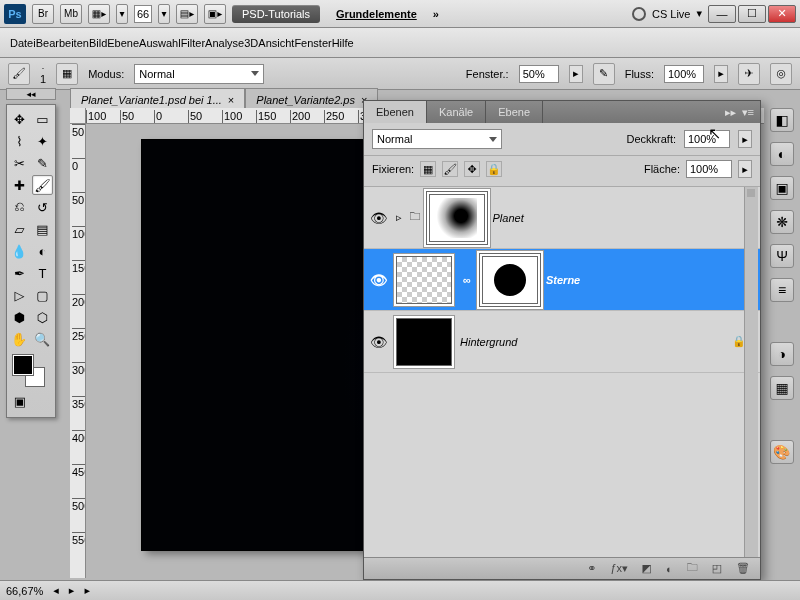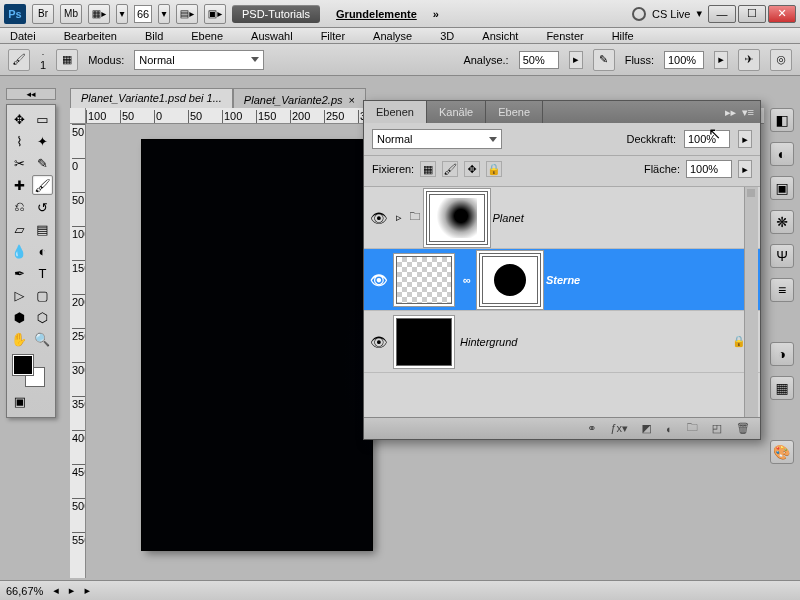--- a/index.html
+++ b/index.html
@@ -11,21 +11,21 @@
 .sq-btn { width: 22px; height: 20px; background: linear-gradient(#f0f0f0,#d8d8d8); border: 1px solid #888; border-radius: 2px; display: flex; align-items: center; justify-content: center; font-size: 10px; }
 .zoom-field { width: 18px; height: 18px; border: 1px solid #888; background: #fff; padding: 0 2px; }
 .workspace-btn { background: linear-gradient(#6a6a6a,#4a4a4a); color: #fff; padding: 3px 10px; border-radius: 3px; box-shadow: inset 0 1px 0 rgba(255,255,255,.2); }
 .doc-btn { padding: 3px 10px; font-weight: bold; text-decoration: underline; }
 .cs-circle { width: 14px; height: 14px; border: 2px solid #555; border-radius: 50%; }
 .win-ctrls { margin-left: auto; display: flex; gap: 2px; }
 .win-btn { width: 28px; height: 18px; border: 1px solid #666; background: linear-gradient(#e8e8e8,#c8c8c8); border-radius: 2px; display: flex; align-items: center; justify-content: center; }
 .win-btn.close { background: linear-gradient(#e88,#c33); color: #fff; }
 
 
-.menubar { height: 16px; background: linear-gradient(#e8e8e8,#d4d4d4); border-bottom: 1px solid #888; display: flex; align-items: center; padding: 0 10px; gap: 28px; }
+.menubar { height: 30px; background: linear-gradient(#e8e8e8,#d4d4d4); border-bottom: 1px solid #888; display: flex; align-items: center; padding: 0 10px; gap: 0; }
 .menubar span { cursor: default; }
 
 
 .optbar { height: 32px; background: linear-gradient(#dadada,#c6c6c6); border-bottom: 1px solid #888; display: flex; align-items: center; padding: 0 8px; gap: 10px; }
 .opt-icon { width: 22px; height: 22px; border: 1px solid #999; background: #ddd; display: flex; align-items: center; justify-content: center; border-radius: 2px; }
 .opt-select { width: 130px; height: 20px; border: 1px solid #888; background: #fff; padding: 0 4px; display: flex; align-items: center; justify-content: space-between; }
 .opt-num { width: 40px; height: 18px; border: 1px solid #888; background: #fff; padding: 0 3px; display: flex; align-items: center; }
 .tri { width: 0; height: 0; border-left: 4px solid transparent; border-right: 4px solid transparent; border-top: 5px solid #555; }
 
 
@@ -33,38 +33,38 @@
 .toolbox .row { display: flex; gap: 2px; margin-bottom: 2px; }
 .tool { width: 22px; height: 20px; display: flex; align-items: center; justify-content: center; border-radius: 2px; font-size: 13px; cursor: default; }
 .tool.sel { background: #fff; border: 1px solid #888; box-shadow: inset 0 0 2px rgba(0,0,0,.3); }
 .swatches { margin-top: 6px; position: relative; height: 32px; }
 .swatch-fg { position: absolute; left: 4px; top: 0; width: 20px; height: 20px; background: #000; border: 1px solid #fff; outline: 1px solid #666; }
 .swatch-bg { position: absolute; left: 16px; top: 12px; width: 20px; height: 20px; background: #fff; border: 1px solid #666; }
 
 
 .doctabs { position: absolute; left: 70px; top: 88px; height: 22px; display: flex; gap: 0; }
 .doctab { background: #c0c0c0; border: 1px solid #888; border-bottom: none; padding: 3px 10px; display: flex; align-items: center; gap: 6px; font-style: italic; font-size: 10px; }
-.doctab.active { background: #d8d8d8; flex-direction: column; }
+.doctab.active { background: #d8d8d8; }
 .doctab .x { font-style: normal; }
 
 
 .canvas-area { position: absolute; left: 70px; top: 108px; right: 36px; bottom: 22px; background: #b8b8b8; }
 .ruler-h { position: absolute; left: 16px; right: 0; top: 0; height: 16px; background: #e8e8e8; border-bottom: 1px solid #888; font-size: 8px; overflow: hidden; }
 .ruler-h .tick { position: absolute; top: 2px; border-left: 1px solid #666; height: 14px; padding-left: 1px; }
 .ruler-v { position: absolute; left: 0; top: 16px; bottom: 0; width: 16px; background: #e8e8e8; border-right: 1px solid #888; font-size: 8px; overflow: hidden; }
 .ruler-v .tick { position: absolute; left: 2px; border-top: 1px solid #666; width: 14px; padding-top: 1px; }
 .ruler-corner { position: absolute; left: 0; top: 0; width: 16px; height: 16px; background: #e8e8e8; border-right: 1px solid #888; border-bottom: 1px solid #888; }
 .canvas { position: absolute; left: 72px; top: 32px; width: 230px; height: 410px; background: radial-gradient(ellipse 180px 180px at 165% 55%, #2a5a9a 0%, #1a3a6a 18%, #0a1a3a 26%, #020510 38%, #010205 100%); box-shadow: 0 0 0 1px #000, 4px 4px 8px rgba(0,0,0,.4); }
 
 
 .rdock { position: absolute; right: 4px; top: 108px; width: 26px; display: flex; flex-direction: column; gap: 10px; }
 .rdock .ico { width: 24px; height: 24px; background: linear-gradient(#d8d8d8,#c0c0c0); border: 1px solid #888; border-radius: 3px; display: flex; align-items: center; justify-content: center; font-size: 14px; }
 
 
-.layers-panel { position: absolute; left: 363px; top: 100px; width: 398px; height: 340px; background: #d0d0d0; border: 1px solid #555; box-shadow: 4px 4px 10px rgba(0,0,0,.4); display: flex; flex-direction: column; }
+.layers-panel { position: absolute; left: 363px; top: 100px; width: 398px; height: 480px; background: #d0d0d0; border: 1px solid #555; box-shadow: 4px 4px 10px rgba(0,0,0,.4); display: flex; flex-direction: column; }
 .lp-tabs { height: 22px; background: linear-gradient(#8a8a8a,#757575); display: flex; align-items: stretch; }
 .lp-tab { padding: 4px 12px; color: #ddd; font-size: 11px; border-right: 1px solid #555; display: flex; align-items: center; }
 .lp-tab.active { background: #c8c8c8; color: #222; }
 .lp-tab-icons { margin-left: auto; display: flex; align-items: center; gap: 6px; padding: 0 6px; color: #ddd; }
 .lp-opts { padding: 6px 8px; display: flex; align-items: center; gap: 8px; border-bottom: 1px solid #aaa; }
 .lp-opts2 { padding: 4px 8px 8px; display: flex; align-items: center; gap: 6px; border-bottom: 1px solid #aaa; }
 .lp-select { flex: 0 0 130px; height: 20px; border: 1px solid #888; background: #fff; padding: 0 4px; display: flex; align-items: center; justify-content: space-between; }
 .lp-field { width: 46px; height: 18px; border: 1px solid #888; background: #fff; padding: 0 3px; display: flex; align-items: center; }
 .lp-arrow { width: 14px; height: 18px; border: 1px solid #999; background: #e0e0e0; display: flex; align-items: center; justify-content: center; }
 .lock-ico { width: 16px; height: 16px; display: flex; align-items: center; justify-content: center; border: 1px solid #aaa; }
@@ -133,21 +133,21 @@
 <div class="optbar">
   <div class="opt-icon">🖌</div>
   <div style="display:flex;flex-direction:column;align-items:center;font-size:9px">·<span>1</span></div>
   <div class="opt-icon">▦</div>
   <span>Modus:</span>
   <div class="opt-select">
       <span>Normal</span>
       <span class="tri"></span>
     </div>
   <div style="flex:1"></div>
-  <span>Analyse.:</span>
+  <span>Fenster.:</span>
   <div class="opt-num">50%</div>
   <div class="lp-arrow">▸</div>
   <div class="opt-icon">✎</div>
   <span>Fluss:</span>
   <div class="opt-num">100%</div>
   <div class="lp-arrow">▸</div>
   <div class="opt-icon">✈</div>
   <div class="opt-icon">◎</div>
 </div>
 

